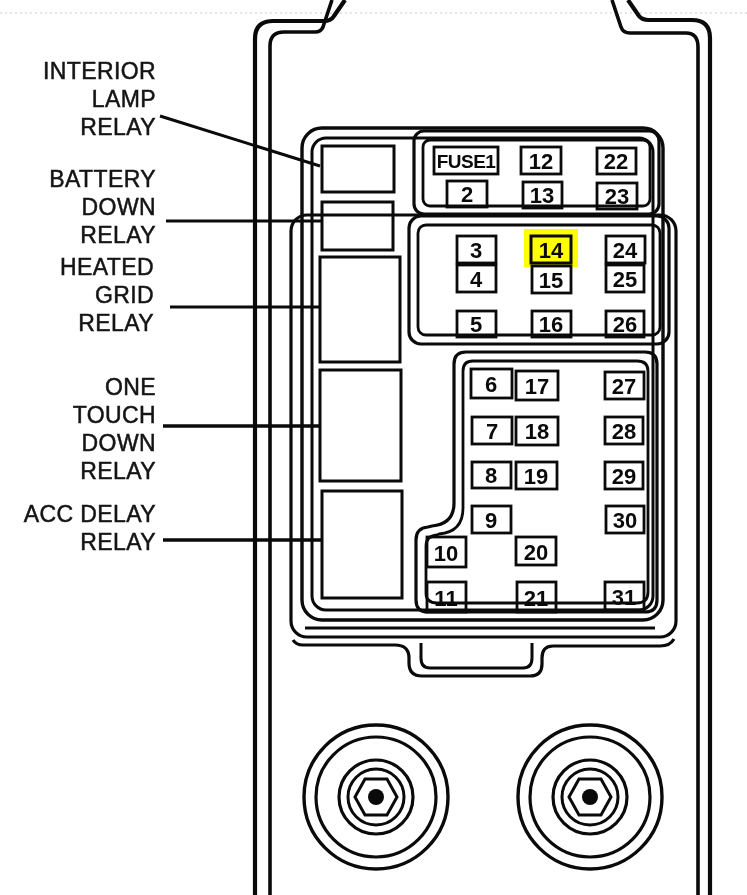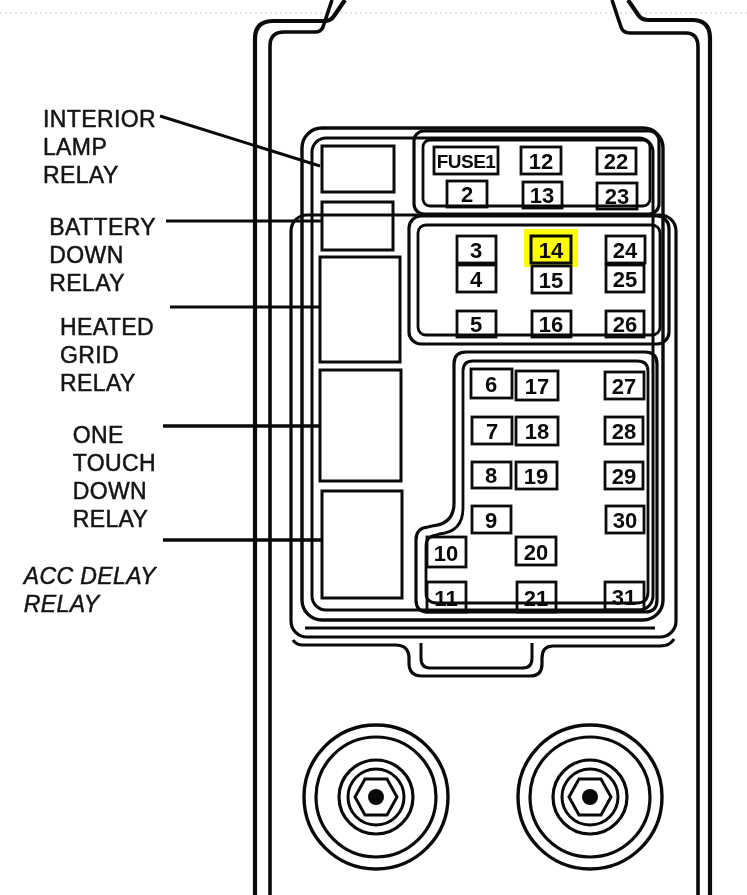--- a/index.html
+++ b/index.html
@@ -6,26 +6,26 @@
   .stage{
     position:relative;
     width:747px;height:895px;
     background:#ffffff;
     overflow:hidden;
     font-family:"Liberation Sans","DejaVu Sans",sans-serif;
   }
   .stage svg{position:absolute;left:0;top:0;}
   .relay-label{
     position:absolute;
+    text-align:right;
     white-space:pre-line;
     font-size:23px;
     line-height:28px;
     letter-spacing:.4px;
     color:#141414;
-    margin-top:48px;
     -webkit-text-stroke:.5px #141414;
   }
   .fuse-num{
     font-family:"Liberation Sans","DejaVu Sans",sans-serif;
     font-size:22px;
     font-weight:bold;
     fill:#0a0a0a;
   }
   .fuse-num-sm{
     font-family:"Liberation Sans","DejaVu Sans",sans-serif;
@@ -239,23 +239,23 @@
     <path class="ln" stroke-width="3.4" d="M163,540 H321"></path>
   </g>
 </svg>
 
   <div class="relay-label" style="right:591px;top:57px;">INTERIOR
 LAMP
 RELAY</div>
   <div class="relay-label" style="right:591px;top:165px;">BATTERY
 DOWN
 RELAY</div>
-  <div class="relay-label" style="right:593px;top:265px;">HEATED
+  <div class="relay-label" style="right:593px;top:253px;">HEATED
 GRID
 RELAY</div>
   <div class="relay-label" style="right:591px;top:373px;">ONE
 TOUCH
 DOWN
 RELAY</div>
-  <div class="relay-label" style="right:591px;top:514px;font-style:italic;">ACC DELAY
+  <div class="relay-label" style="right:591px;top:500px;">ACC DELAY
 RELAY</div>
 
 </div>
 
 </body></html>

